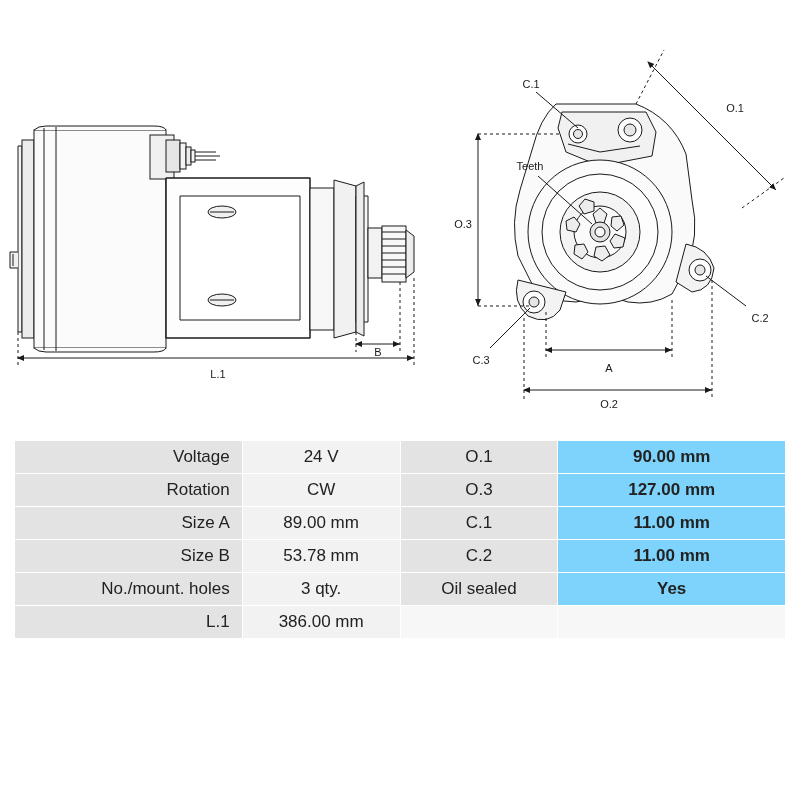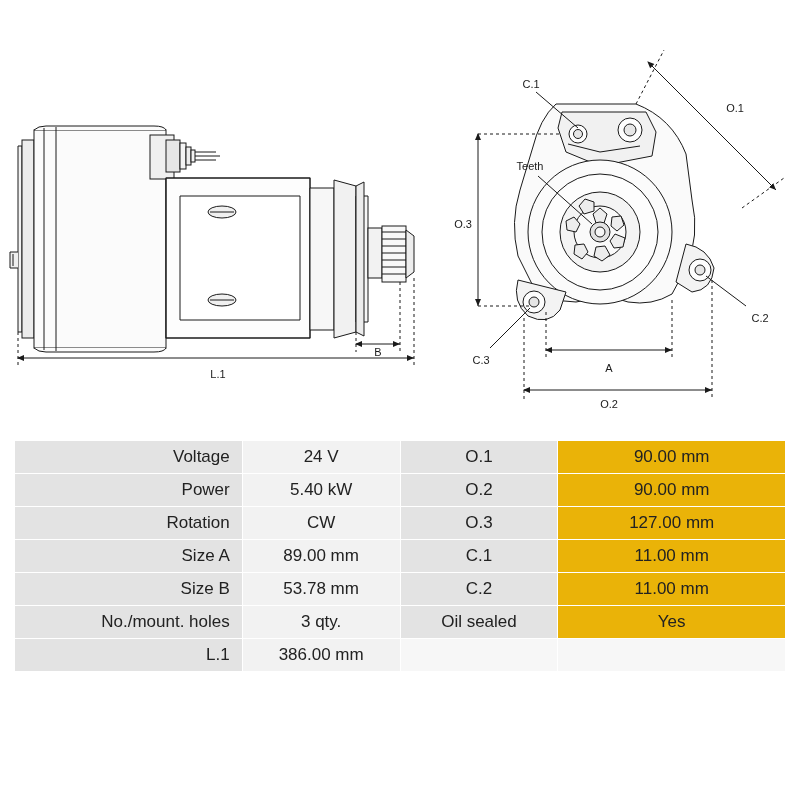--- a/index.html
+++ b/index.html
@@ -56,23 +56,24 @@
     text-align: center;
     width: 158px;
     margin-left: 16px;
   }
   .c-label2 {
     background: #e3e3e3;
     text-align: center;
     width: 158px;
   }
   .c-value2 {
-    background: #eab308;
+    background: #7dd3fc;
     text-align: center;
     width: 228px;
+    font-weight: bold;
   }
   .c-empty {
     background: #f7f7f7;
   }
 </style>
 </head>
 <body>
 
 <div id="root">
 
@@ -242,26 +243,20 @@
 
   <table id="spec-table">
     <tbody>
         <tr>
           <td class="c-label">Voltage</td>
           <td class="c-value">24 V</td>
           <td class="c-label2">O.1</td>
           <td class="c-value2">90.00 mm</td>
         </tr>
         <tr>
-          <td class="c-label">Power</td>
-          <td class="c-value">5.40 kW</td>
-          <td class="c-label2">O.2</td>
-          <td class="c-value2">90.00 mm</td>
-        </tr>
-        <tr>
           <td class="c-label">Rotation</td>
           <td class="c-value">CW</td>
           <td class="c-label2">O.3</td>
           <td class="c-value2">127.00 mm</td>
         </tr>
         <tr>
           <td class="c-label">Size A</td>
           <td class="c-value">89.00 mm</td>
           <td class="c-label2">C.1</td>
           <td class="c-value2">11.00 mm</td>

